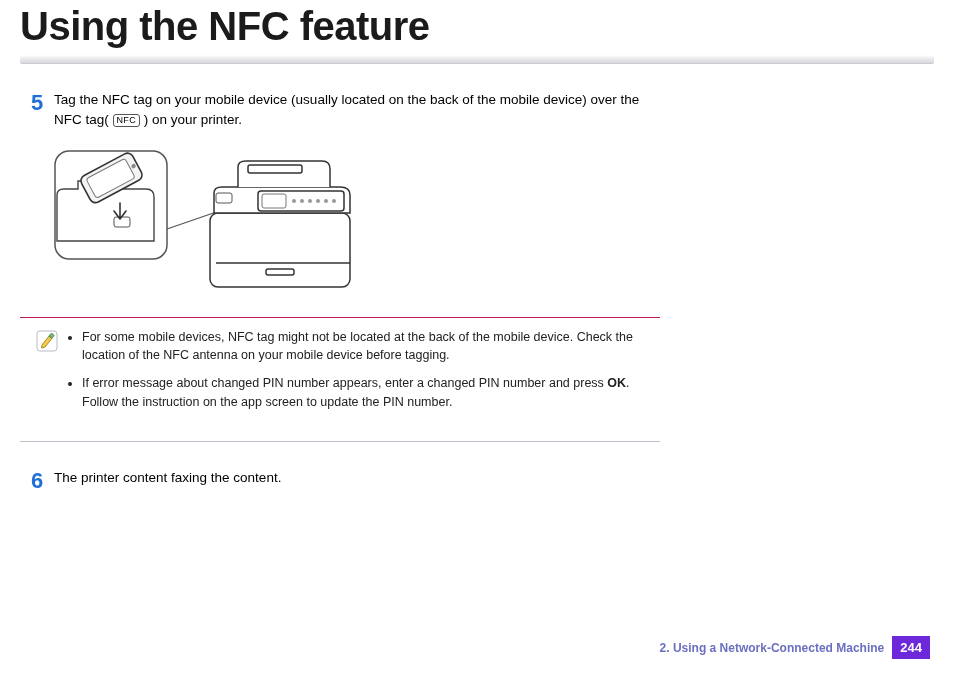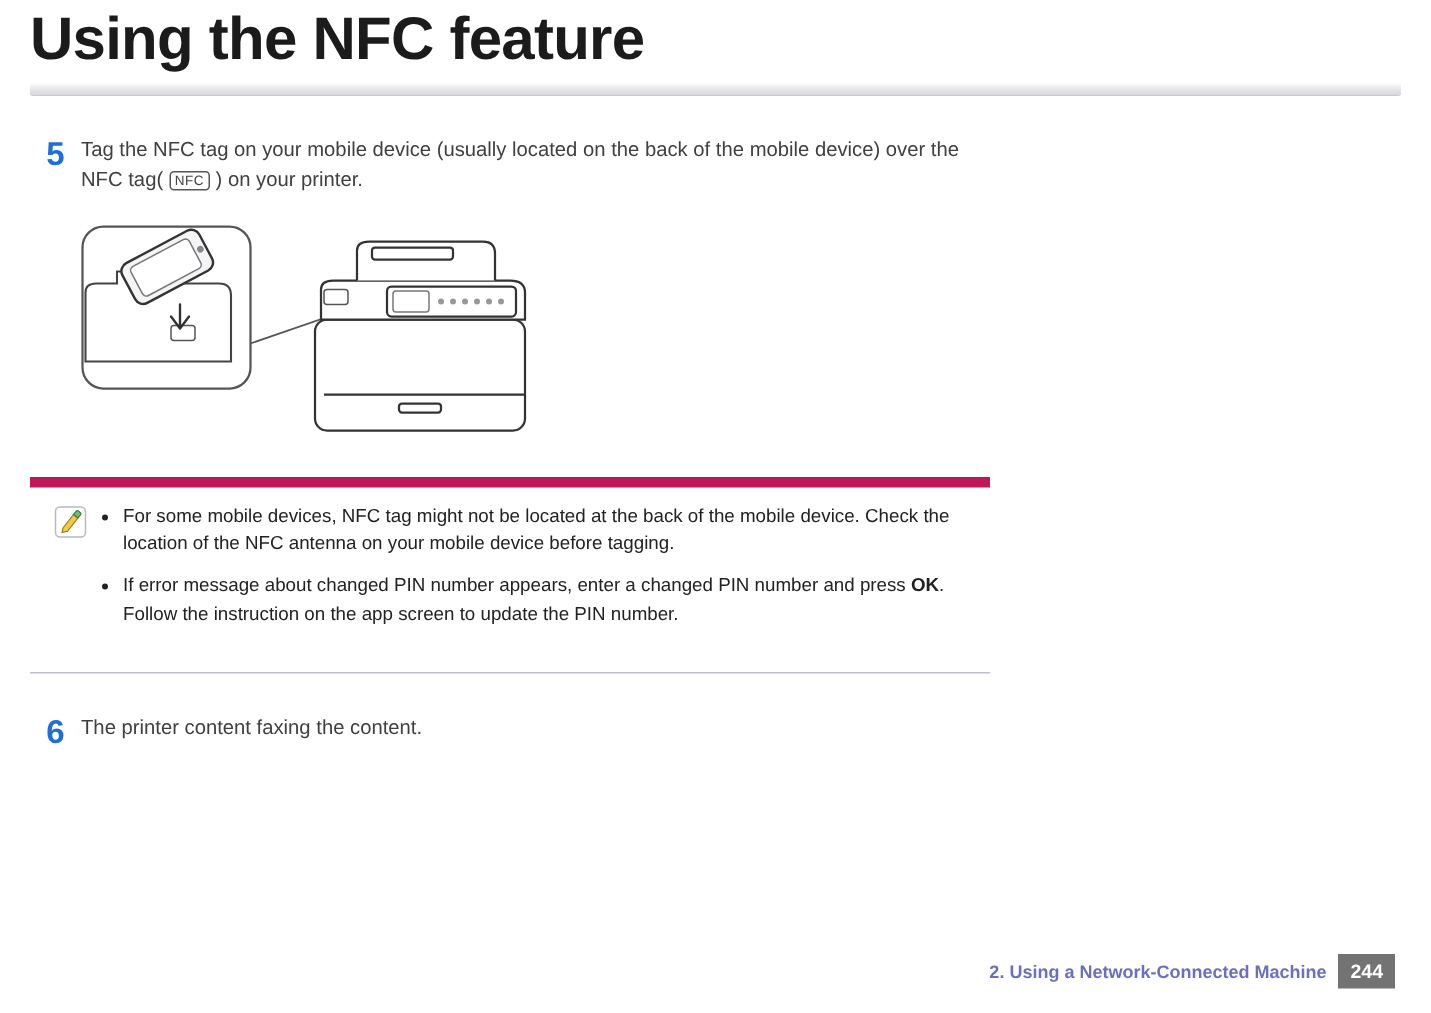--- a/index.html
+++ b/index.html
@@ -50,39 +50,39 @@
     font-weight: 700;
     color: #1f6fd6;
     text-align: center;
     line-height: 1;
     padding-top: 2px;
   }
   .step-body {
     flex: 1;
     font-size: 13.5px;
     line-height: 1.45;
-    color: #404040;
+    color: #000000;
   }
   .step-body p { margin: 0 0 10px 0; }
   .nfc-tag {
     display: inline-block;
     border: 1px solid #555;
     border-radius: 3px;
     font-size: 9px;
     padding: 1px 3px;
     vertical-align: 1px;
     line-height: 1;
     font-weight: 400;
     letter-spacing: 0.3px;
   }
   .illus-wrap {
     margin: 6px 0 18px 34px;
   }
   .note-box {
-    border-top: 7px solid #be185d;
+    border-top: 1px solid #be185d;
     border-bottom: 1px solid #bfbfc9;
     background: #fff;
     display: flex;
     padding: 10px 8px 14px 8px;
     margin: 8px 0 26px 0;
   }
   .note-icon-col {
     flex: 0 0 38px;
     display: flex;
     justify-content: center;
@@ -105,21 +105,21 @@
     right: 24px;
     bottom: 20px;
     display: flex;
     align-items: center;
     font-size: 12px;
     font-weight: 700;
     color: #6b6fc0;
   }
   .footer .chapter { margin-right: 8px; margin-left: 36px; }
   .footer .pagebox {
-    background: #737373;
+    background: #6d28d9;
     color: #fff;
     padding: 4px 8px;
     font-weight: 700;
     font-size: 13px;
   }
   b { font-weight: 700; }
 </style>
 </head>
 <body>
 

